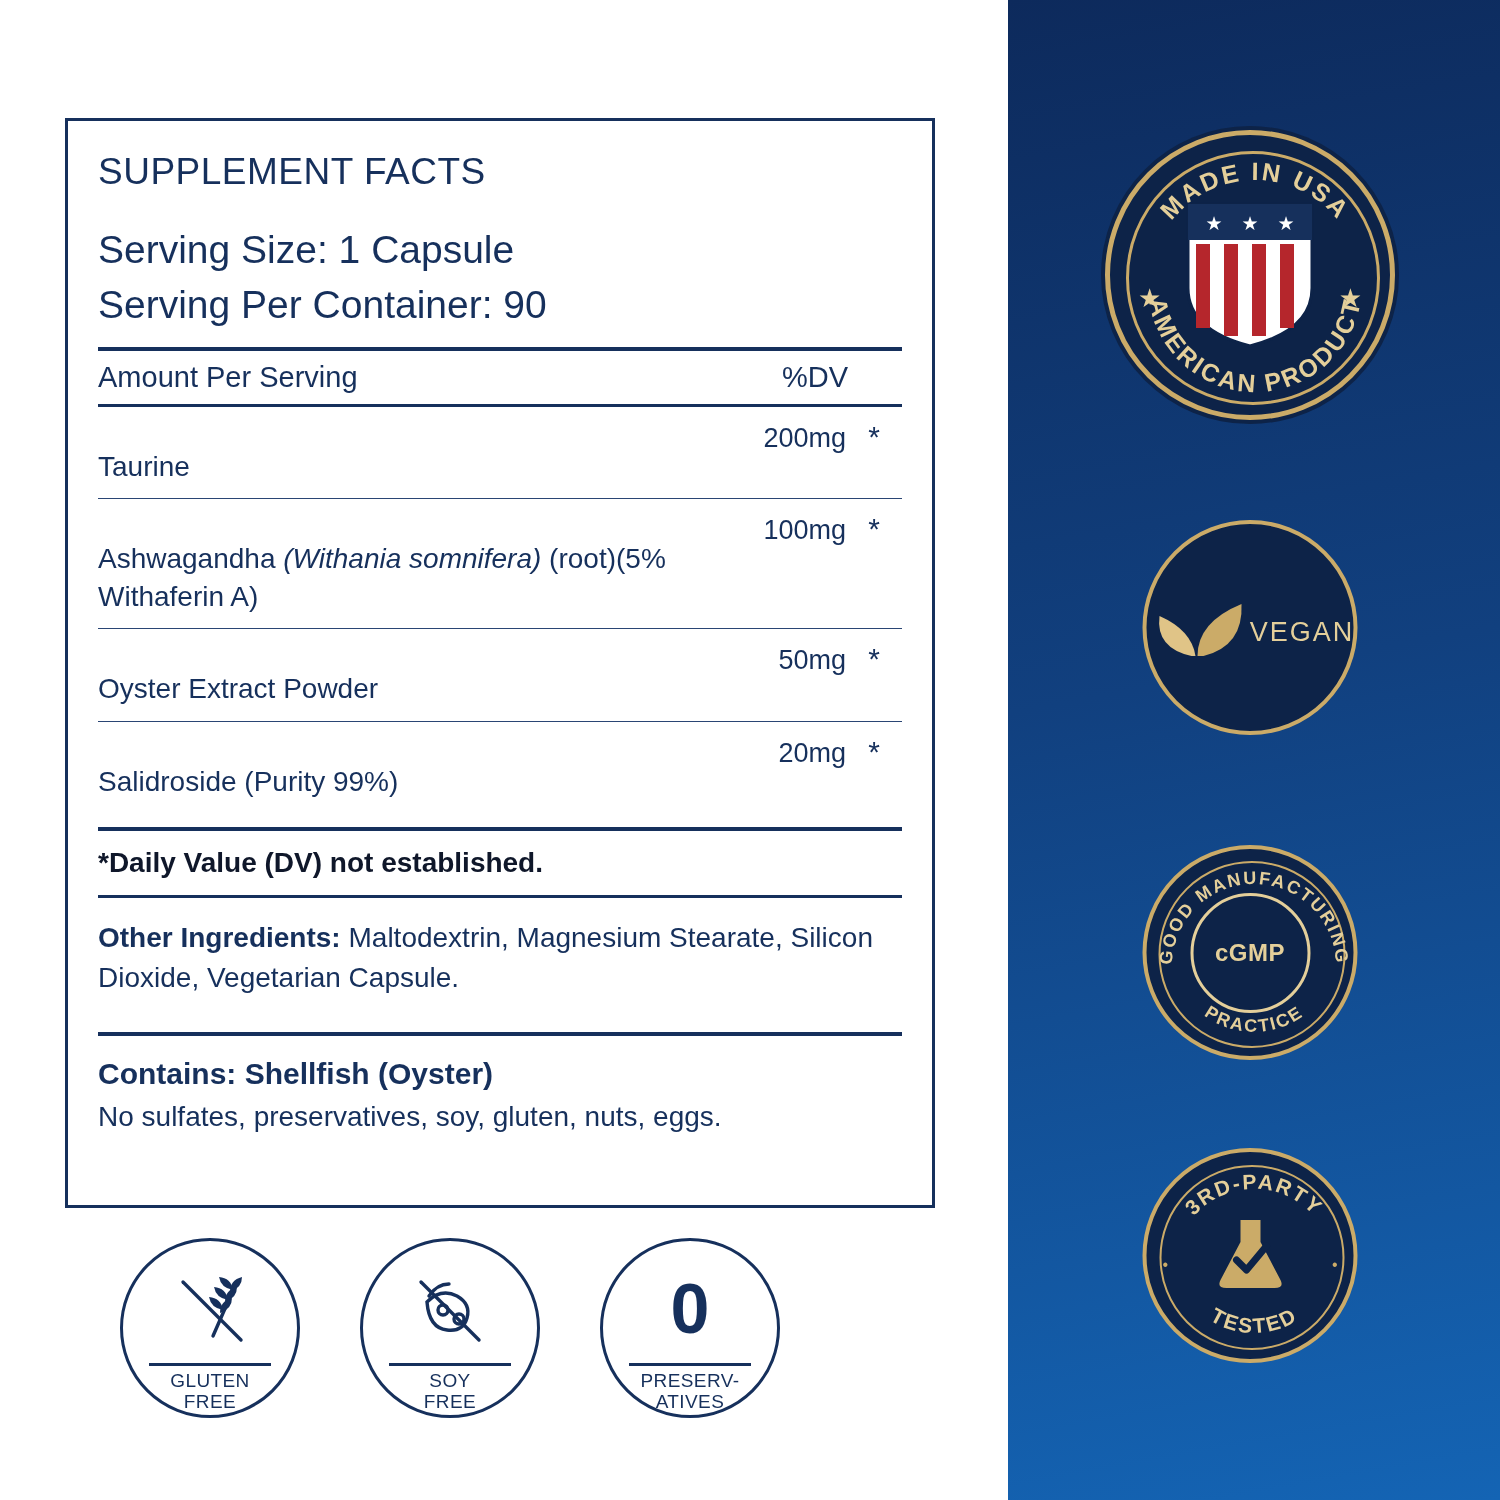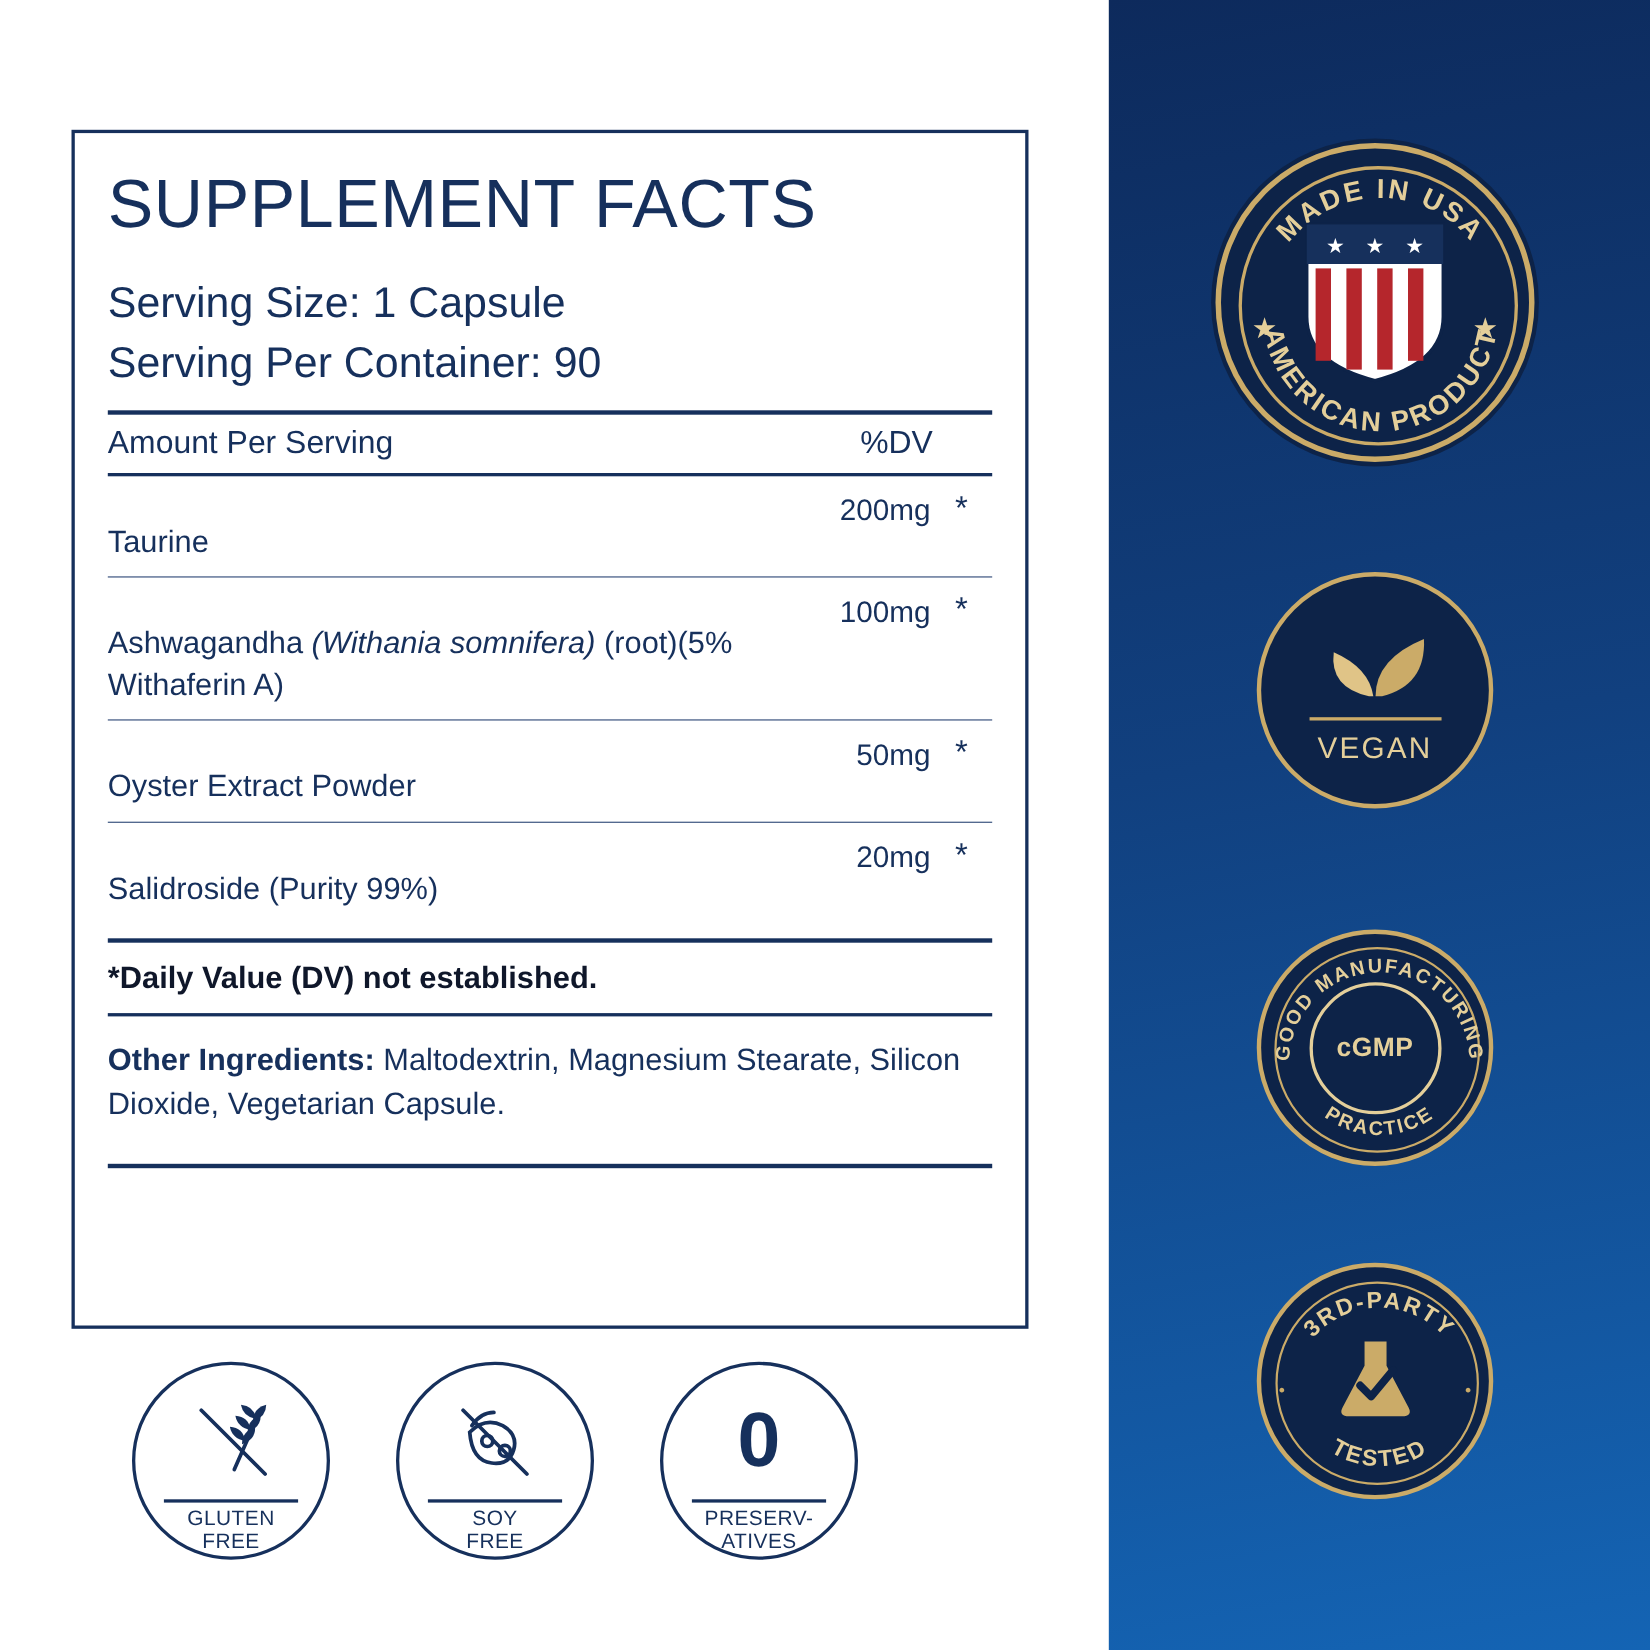--- a/index.html
+++ b/index.html
@@ -27,21 +27,21 @@
   .facts-box {
     position: absolute;
     left: 65px; top: 118px;
     width: 870px; height: 1090px;
     border: 3px solid #16305c;
     background: #ffffff;
     padding: 26px 30px 0 30px;
   }
 
   .facts-title {
-    font-size: 62px;
+    font-size: 37px;
     letter-spacing: 0.5px;
     color: #16305c;
     font-weight: 400;
     line-height: 1.05;
     margin: 6px 0 30px 0;
     white-space: nowrap;
   }
 
   .serving-line {
     font-size: 39px;
@@ -194,21 +194,21 @@
     color: #e4cf9a; font-size: 26px; line-height: 1;
   }
 
   
   .vegan-seal { top: 520px; width: 215px; height: 215px; }
   .vegan-outer {
     width: 215px; height: 215px; border-radius: 50%;
     background: #0d2348;
     border: 4px solid #cbab68;
     position: relative;
-    display: flex; flex-direction: column;
+    display: flex; flex-direction: row;
     align-items: center; justify-content: center;
   }
   .vegan-leaf { margin-top: 12px; margin-bottom: 6px; }
   .vegan-line { width: 120px; border-top: 3px solid #cbab68; }
   .vegan-text {
     color: #e4cf9a; font-size: 27px; letter-spacing: 2px;
     margin-top: 10px; font-weight: 400;
   }
 
   
@@ -314,20 +314,24 @@
       <div class="rule-thick"></div>
 
       <div class="note-line">*Daily Value (DV) not established.</div>
 
       <div class="rule-med"></div>
 
       <div class="other-ing"><b>Other Ingredients:</b><span> Maltodextrin, Magnesium Stearate, Silicon Dioxide, Vegetarian Capsule.</span></div>
 
       <div class="rule-thick"></div>
 
+      <div class="contains-block">
+        <div class="contains-title">Contains: Shellfish (Oyster)</div>
+        <div class="contains-sub">No sulfates, preservatives, soy, gluten, nuts, eggs.</div>
+      </div>
     </div>
 
     <div class="bottom-badges">
 
       <div class="badge-circle">
         <div class="glyph">
           <svg width="86" height="86" viewBox="0 0 86 86" fill="none" stroke="#16305c" stroke-width="3.4" stroke-linecap="round">
             <path d="M46 70 L60 38"></path>
             <path d="M56 44 q-12 -2 -14 -13 q12 1 14 13Z" fill="#16305c" stroke="none"></path>
             <path d="M61 34 q-12 -2 -14 -13 q12 1 14 13Z" fill="#16305c" stroke="none"></path>

